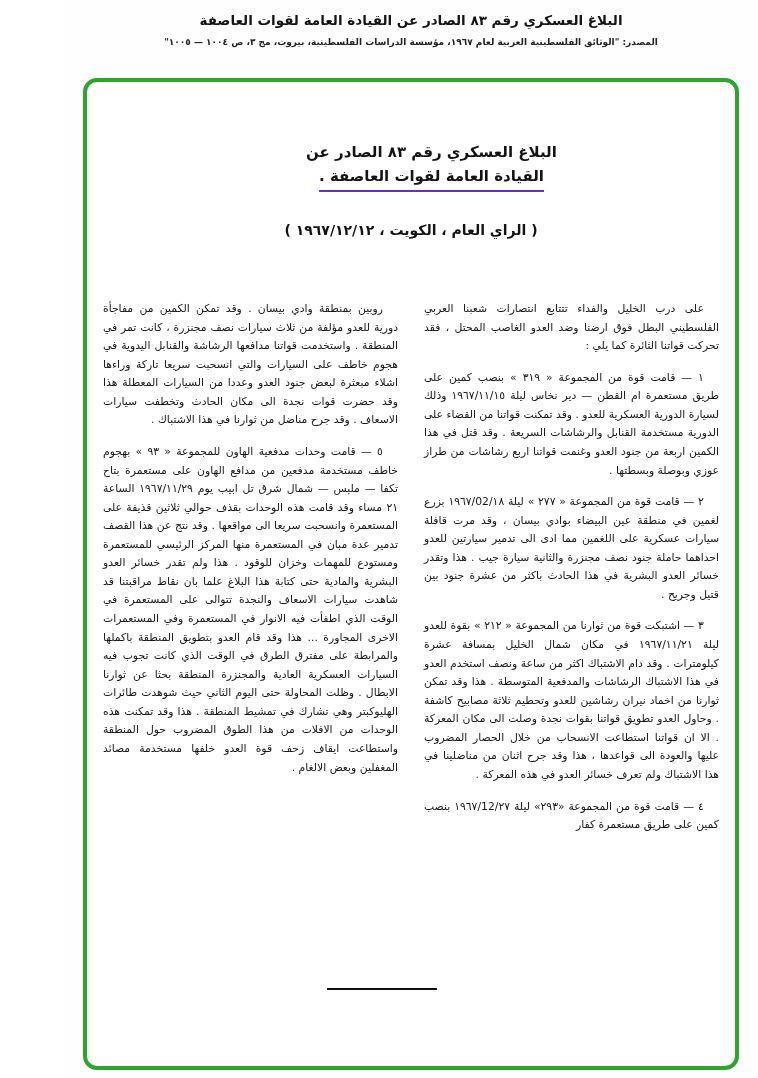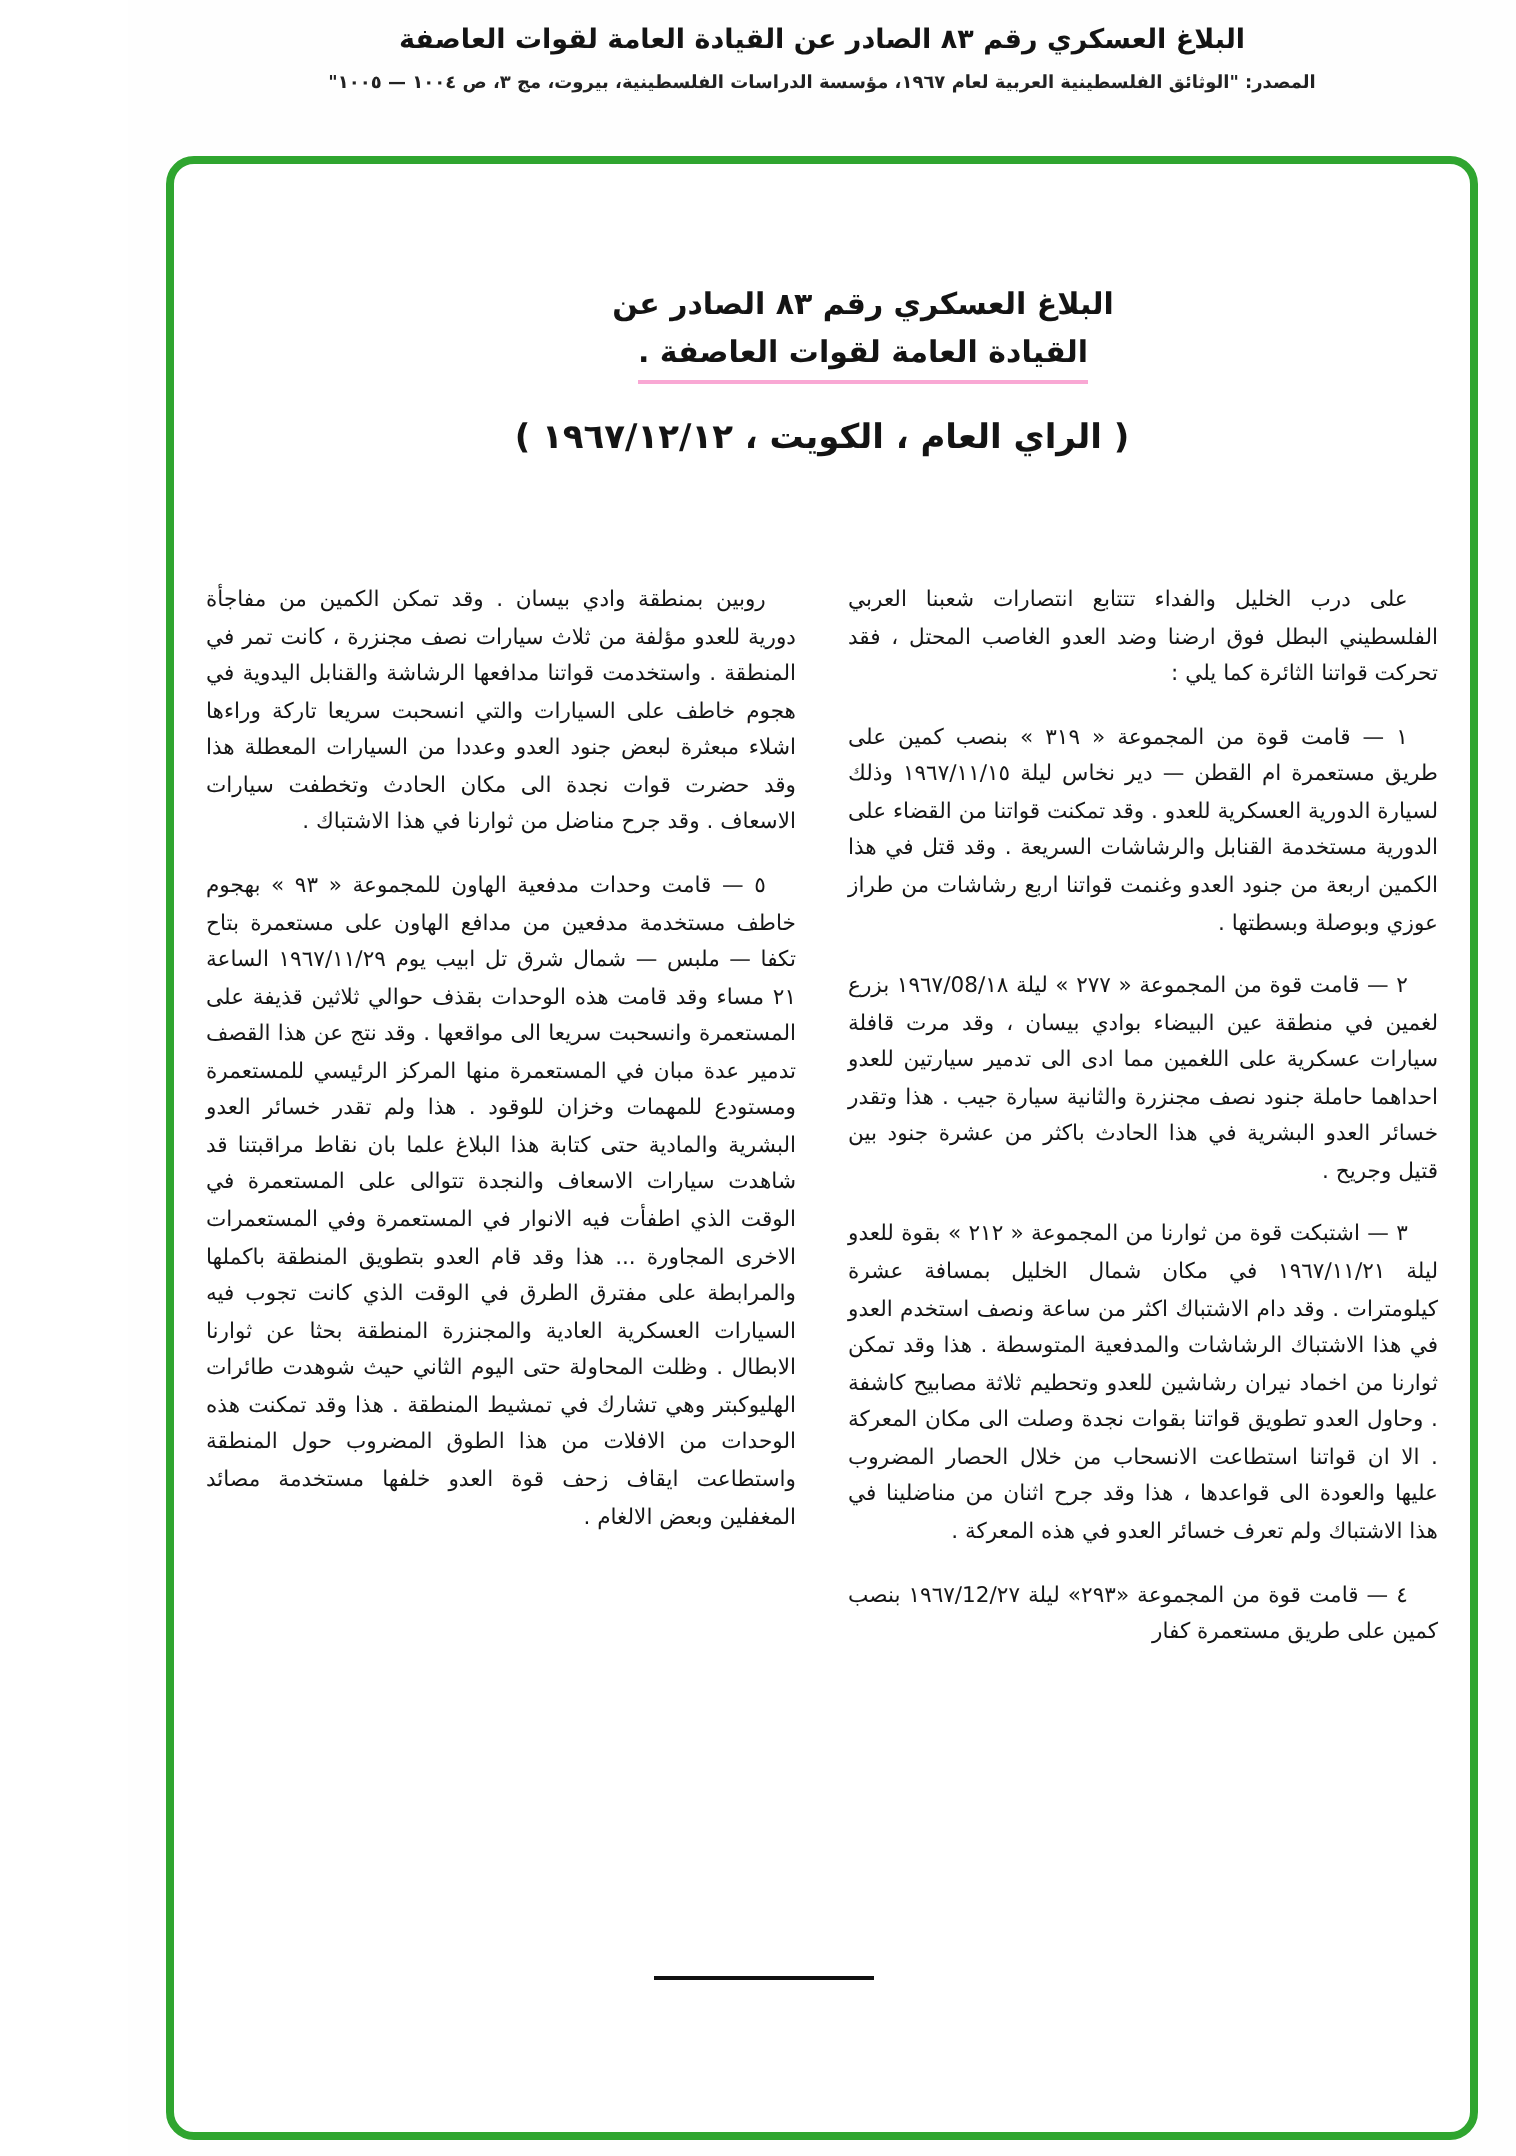--- a/index.html
+++ b/index.html
@@ -46,28 +46,28 @@
   .title-block {
     margin-top: 58px;
     text-align: center;
     font-weight: bold;
     font-size: 15px;
     line-height: 1.6;
     padding-left: 41px;
   }
   .title-line2 {
     display: inline-block;
-    border-bottom: 2px solid #f9a8d4;
+    border-bottom: 2px solid #6d28d9;
     padding-bottom: 2px;
   }
   .subtitle {
     text-align: center;
     font-weight: bold;
-    font-size: 17px;
-    margin-top: 17px;
+    font-size: 14px;
+    margin-top: 30px;
   }
   .columns {
     display: flex;
     direction: rtl;
     justify-content: space-between;
     padding: 0 16px;
     margin-top: 40px;
     column-gap: 26px;
   }
   .col {
@@ -109,21 +109,21 @@
       <div><span class="title-line2">القيادة العامة لقوات العاصفة .</span></div>
     </div>
 
     <div class="subtitle">( الراي العام ، الكويت ، ١٩٦٧/١٢/١٢ )</div>
 
     <div class="columns">
 
       <div class="col col-right">
         <p>على درب الخليل والفداء تتتابع انتصارات شعبنا العربي الفلسطيني البطل فوق ارضنا وضد العدو الغاصب المحتل ، فقد تحركت قواتنا الثائرة كما يلي :</p>
         <p>١ — قامت قوة من المجموعة « ٣١٩ » بنصب كمين على طريق مستعمرة ام القطن — دير نخاس ليلة ١٩٦٧/١١/١٥ وذلك لسيارة الدورية العسكرية للعدو . وقد تمكنت قواتنا من القضاء على الدورية مستخدمة القنابل والرشاشات السريعة . وقد قتل في هذا الكمين اربعة من جنود العدو وغنمت قواتنا اربع رشاشات من طراز عوزي وبوصلة وبسطتها .</p>
-        <p>٢ — قامت قوة من المجموعة « ٢٧٧ » ليلة ١٩٦٧/08/١٨ بزرع لغمين في منطقة عين البيضاء بوادي بيسان ، وقد مرت قافلة سيارات عسكرية على اللغمين مما ادى الى تدمير سيارتين للعدو احداهما حاملة جنود نصف مجنزرة والثانية سيارة جيب . هذا وتقدر خسائر العدو البشرية في هذا الحادث باكثر من عشرة جنود بين قتيل وجريح .</p>
+        <p>٢ — قامت قوة من المجموعة « ٢٧٧ » ليلة ١٩٦٧/02/١٨ بزرع لغمين في منطقة عين البيضاء بوادي بيسان ، وقد مرت قافلة سيارات عسكرية على اللغمين مما ادى الى تدمير سيارتين للعدو احداهما حاملة جنود نصف مجنزرة والثانية سيارة جيب . هذا وتقدر خسائر العدو البشرية في هذا الحادث باكثر من عشرة جنود بين قتيل وجريح .</p>
         <p>٣ — اشتبكت قوة من ثوارنا من المجموعة « ٢١٢ » بقوة للعدو ليلة ١٩٦٧/١١/٢١ في مكان شمال الخليل بمسافة عشرة كيلومترات . وقد دام الاشتباك اكثر من ساعة ونصف استخدم العدو في هذا الاشتباك الرشاشات والمدفعية المتوسطة . هذا وقد تمكن ثوارنا من اخماد نيران رشاشين للعدو وتحطيم ثلاثة مصابيح كاشفة . وحاول العدو تطويق قواتنا بقوات نجدة وصلت الى مكان المعركة . الا ان قواتنا استطاعت الانسحاب من خلال الحصار المضروب عليها والعودة الى قواعدها ، هذا وقد جرح اثنان من مناضلينا في هذا الاشتباك ولم تعرف خسائر العدو في هذه المعركة .</p>
         <p>٤ — قامت قوة من المجموعة «٢٩٣» ليلة ١٩٦٧/12/٢٧ بنصب كمين على طريق مستعمرة كفار</p>
       </div>
 
       <div class="col col-left">
         <p>روبين بمنطقة وادي بيسان . وقد تمكن الكمين من مفاجأة دورية للعدو مؤلفة من ثلاث سيارات نصف مجنزرة ، كانت تمر في المنطقة . واستخدمت قواتنا مدافعها الرشاشة والقنابل اليدوية في هجوم خاطف على السيارات والتي انسحبت سريعا تاركة وراءها اشلاء مبعثرة لبعض جنود العدو وعددا من السيارات المعطلة هذا وقد حضرت قوات نجدة الى مكان الحادث وتخطفت سيارات الاسعاف . وقد جرح مناضل من ثوارنا في هذا الاشتباك .</p>
         <p>٥ — قامت وحدات مدفعية الهاون للمجموعة « ٩٣ » بهجوم خاطف مستخدمة مدفعين من مدافع الهاون على مستعمرة بتاح تكفا — ملبس — شمال شرق تل ابيب يوم ١٩٦٧/١١/٢٩ الساعة ٢١ مساء وقد قامت هذه الوحدات بقذف حوالي ثلاثين قذيفة على المستعمرة وانسحبت سريعا الى مواقعها . وقد نتج عن هذا القصف تدمير عدة مبان في المستعمرة منها المركز الرئيسي للمستعمرة ومستودع للمهمات وخزان للوقود . هذا ولم تقدر خسائر العدو البشرية والمادية حتى كتابة هذا البلاغ علما بان نقاط مراقبتنا قد شاهدت سيارات الاسعاف والنجدة تتوالى على المستعمرة في الوقت الذي اطفأت فيه الانوار في المستعمرة وفي المستعمرات الاخرى المجاورة ... هذا وقد قام العدو بتطويق المنطقة باكملها والمرابطة على مفترق الطرق في الوقت الذي كانت تجوب فيه السيارات العسكرية العادية والمجنزرة المنطقة بحثا عن ثوارنا الابطال . وظلت المحاولة حتى اليوم الثاني حيث شوهدت طائرات الهليوكبتر وهي تشارك في تمشيط المنطقة . هذا وقد تمكنت هذه الوحدات من الافلات من هذا الطوق المضروب حول المنطقة واستطاعت ايقاف زحف قوة العدو خلفها مستخدمة مصائد المغفلين وبعض الالغام .</p>
       </div>
 
     </div>

